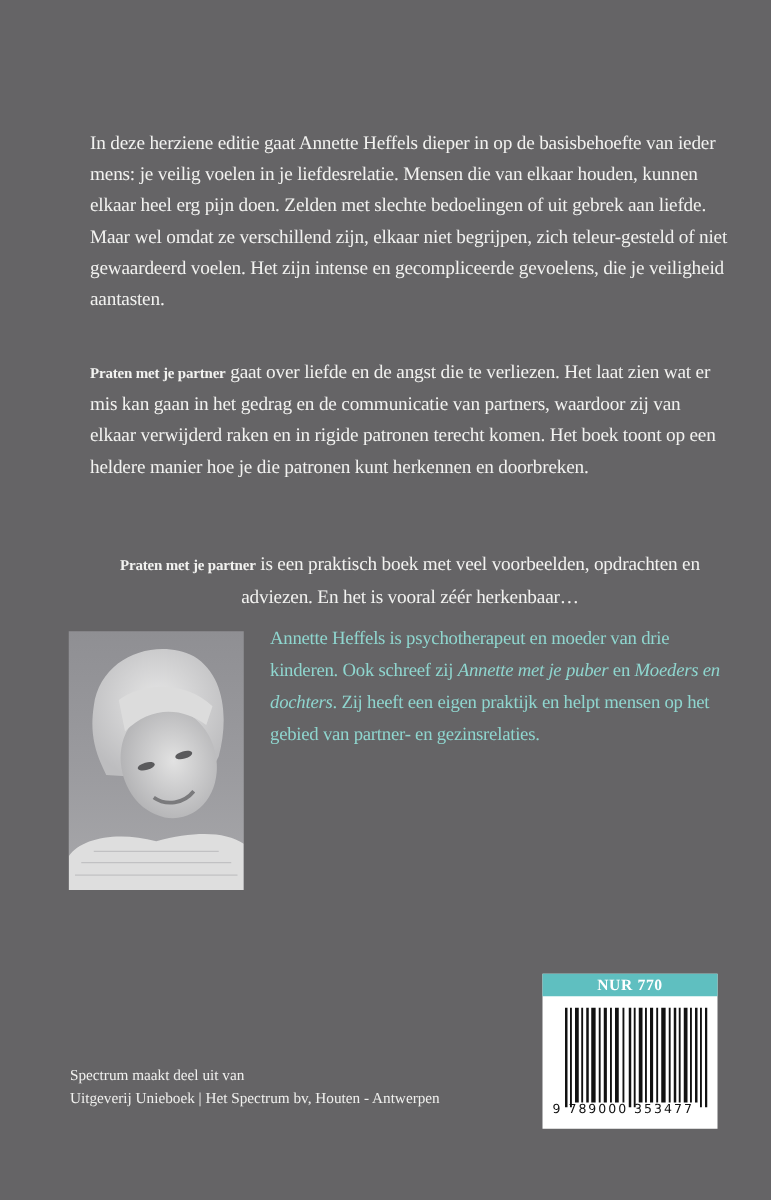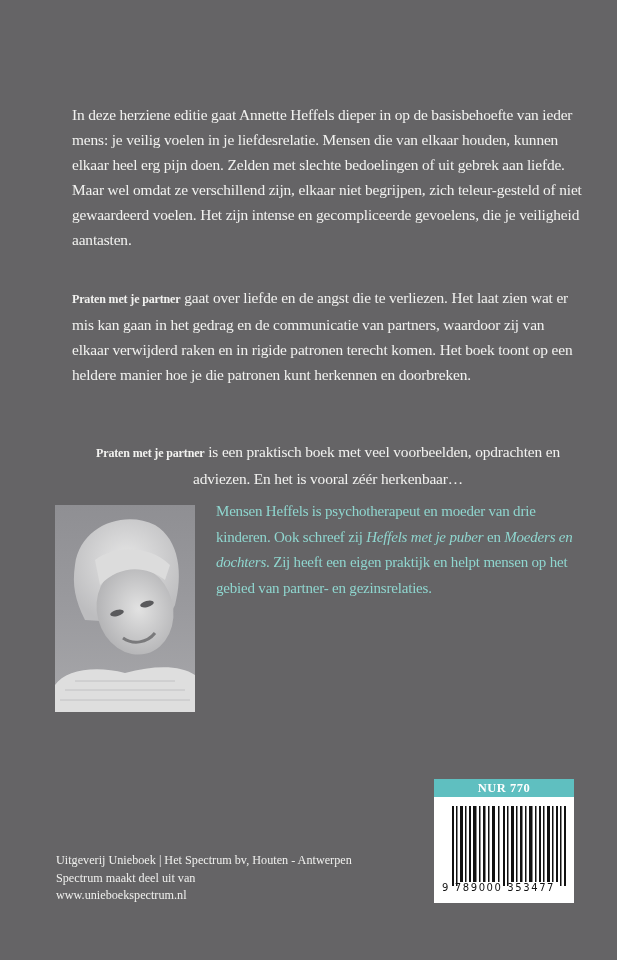--- a/index.html
+++ b/index.html
@@ -82,21 +82,21 @@
     <path d="M0 207 L0 180 C10 165 40 160 70 168 C100 160 125 160 140 170 L140 207 Z" fill="#dedede"></path>
     <g stroke="#b6b6b8" stroke-width="1" opacity="0.7">
       <line x1="10" y1="185" x2="130" y2="185"></line>
       <line x1="5" y1="195" x2="135" y2="195"></line>
       <line x1="20" y1="176" x2="120" y2="176"></line>
     </g>
   </svg>
 </div>
 
 <p class="bio">
-  <span>Mensen Heffels is psychotherapeut en moeder van drie kinderen. Ook schreef zij </span><i>Heffels met je puber</i><span> en </span><i>Moeders en dochters</i><span>. Zij heeft een eigen praktijk en helpt mensen op het gebied van partner- en gezinsrelaties.</span>
+  <span>Annette Heffels is psychotherapeut en moeder van drie kinderen. Ook schreef zij </span><i>Annette met je puber</i><span> en </span><i>Moeders en dochters</i><span>. Zij heeft een eigen praktijk en helpt mensen op het gebied van partner- en gezinsrelaties.</span>
 </p>
 
 <div class="barcode">
   <div class="nur">NUR 770</div>
   <svg class="bars" viewBox="0 0 114 80" preserveAspectRatio="none">
     <g fill="#111">
       <rect x="0" y="0" width="2" height="80"></rect>
         <rect x="4" y="0" width="1.5" height="80"></rect>
       <rect x="8" y="0" width="3" height="76"></rect>
         <rect x="13" y="0" width="1.5" height="76"></rect>
@@ -121,16 +121,15 @@
       <rect x="100" y="0" width="1.5" height="76"></rect>
         <rect x="104" y="0" width="2" height="76"></rect>
       <rect x="108" y="0" width="1.5" height="80"></rect>
         <rect x="112" y="0" width="2" height="80"></rect>
     </g>
   </svg>
   <div class="isbn">9 789000 353477</div>
 </div>
 
 <div class="publisher">
+  <div>Spectrum maakt deel uit van</div>
   <div>Uitgeverij Unieboek | Het Spectrum bv, Houten - Antwerpen</div>
-  <div>Spectrum maakt deel uit van</div>
-  <div>www.unieboekspectrum.nl</div>
 </div>
 
 </body></html>

